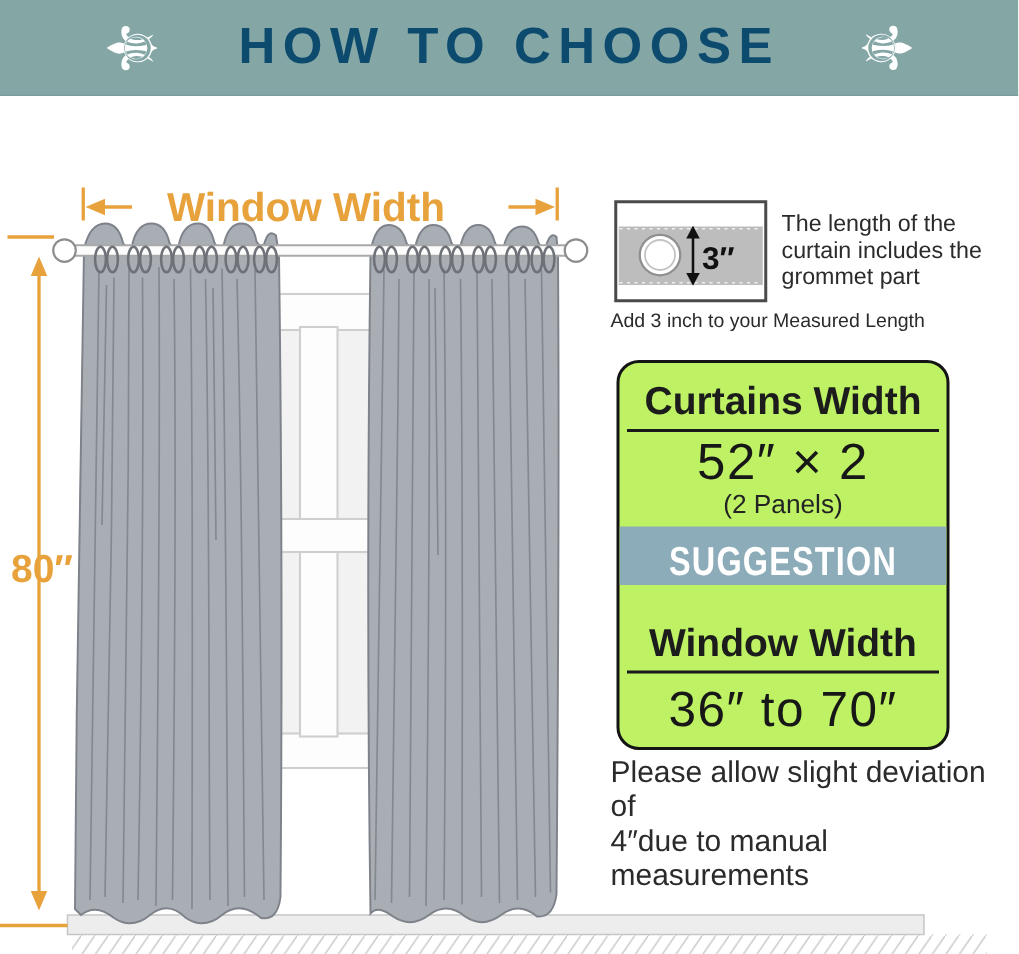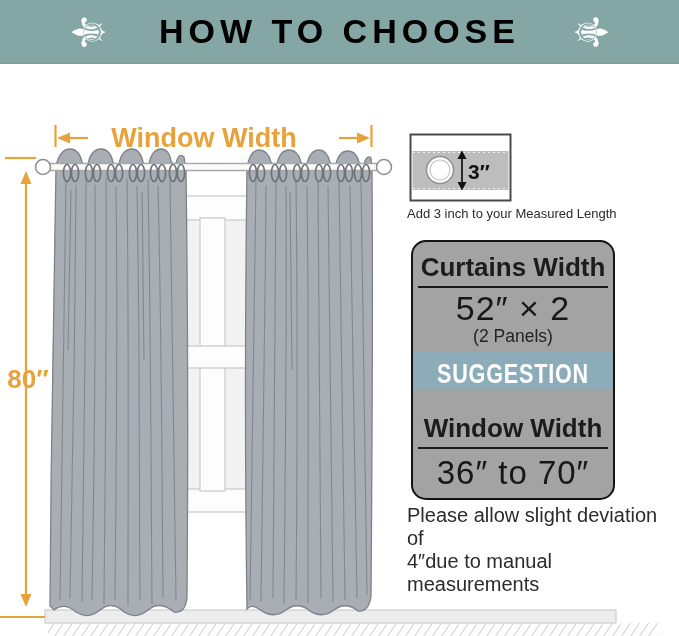--- a/index.html
+++ b/index.html
@@ -17,41 +17,41 @@
   }
   *{margin:0;padding:0;box-sizing:border-box;}
   html,body{background:#ffffff;}
   body{font-family:"Liberation Sans",sans-serif;}
   .stage{position:relative;width:679px;height:636px;background:#fff;overflow:hidden;}
 
   
   .banner{position:absolute;left:0;top:0;width:679px;height:64px;
     background:var(--header_bg);border-bottom:1px solid #7a9c9b;
     display:flex;align-items:center;justify-content:center;gap:50px;}
-  .banner h1{color:#000000;font-size:34px;font-weight:bold;letter-spacing:5px;white-space:nowrap;
+  .banner h1{color:#0c4a6e;font-size:34px;font-weight:bold;letter-spacing:5px;white-space:nowrap;
     font-family:"Liberation Sans",sans-serif;}
   .fleur{color:#fff;font-size:46px;line-height:1;display:inline-block;
     font-family:"DejaVu Sans",sans-serif;}
   .fleur.left{transform:rotate(-90deg);}
   .fleur.right{transform:rotate(90deg);}
 
   
   svg.scene{position:absolute;left:0;top:64px;}
   .lbl-orange{fill:var(--accent);font-family:"Liberation Sans",sans-serif;font-weight:bold;}
   .o-line{stroke:var(--accent);stroke-width:2.2;fill:none;}
   .o-fill{fill:var(--accent);}
 
   
   .grommet-note{position:absolute;left:521px;top:141px;width:158px;
     font-size:15.5px;line-height:17.5px;color:var(--note_ink);}
   .add-note{position:absolute;left:407px;top:206px;white-space:nowrap;
     font-size:13px;color:var(--note_ink);}
 
-  .spec-table{position:absolute;left:411px;top:240px;width:204px;height:260px;
-    border:2.5px solid var(--table_border);border-radius:15px;background:#a3a3a3;
+  .spec-table{position:absolute;left:411px;top:240px;width:222px;height:260px;
+    border:2.5px solid var(--table_border);border-radius:15px;background:#bef264;
     display:flex;flex-direction:column;overflow:hidden;}
   .spec-table .head{color:var(--ink);font-weight:bold;font-size:26px;text-align:center;}
   .head.h1{height:44px;line-height:50px;}
   .head.h2{height:57px;line-height:76px;}
   .tbl-div{border-top:2px solid #191919;margin:0 5px;}
   .val-block{height:63px;text-align:center;}
   .val-main{font-size:34px;font-weight:normal;color:#171717;line-height:40px;letter-spacing:1px;}
   .val-sub{font-size:17.5px;color:#232323;line-height:17px;}
   .sugg-band{height:39px;background:var(--band_bg);display:flex;align-items:flex-end;justify-content:center;}
   .sugg-band span{color:#fff;font-weight:bold;font-size:27px;letter-spacing:1px;
@@ -206,20 +206,21 @@
       <line x1="413" y1="188.5" x2="508" y2="188.5" stroke="#efefef" stroke-width="1" stroke-dasharray="2 3"></line>
       <circle cx="440" cy="170" r="13.5" fill="#ffffff" stroke="#8f8f8f" stroke-width="1.5"></circle>
       <circle cx="440" cy="170" r="10" fill="none" stroke="#c4c4c4" stroke-width="1.2"></circle>
       <line x1="462" y1="157" x2="462" y2="183" stroke="#111" stroke-width="1.7"></line>
       <polygon points="462,150.5 457.5,159 466.5,159" fill="#111"></polygon>
       <polygon points="462,190.5 457.5,182 466.5,182" fill="#111"></polygon>
       <text x="468" y="179" font-size="21" font-weight="bold" fill="#111" font-family="Liberation Sans, sans-serif">3″</text>
     </g>
   </svg>
 
+  <div class="grommet-note">The length of the curtain includes the grommet part</div>
   <div class="add-note">Add 3 inch to your Measured Length</div>
 
   <div class="spec-table">
     <div class="head h1">Curtains Width</div>
     <div class="tbl-div"></div>
     <div class="val-block">
       <div class="val-main">52″ × 2</div>
       <div class="val-sub">(2 Panels)</div>
     </div>
     <div class="sugg-band">

